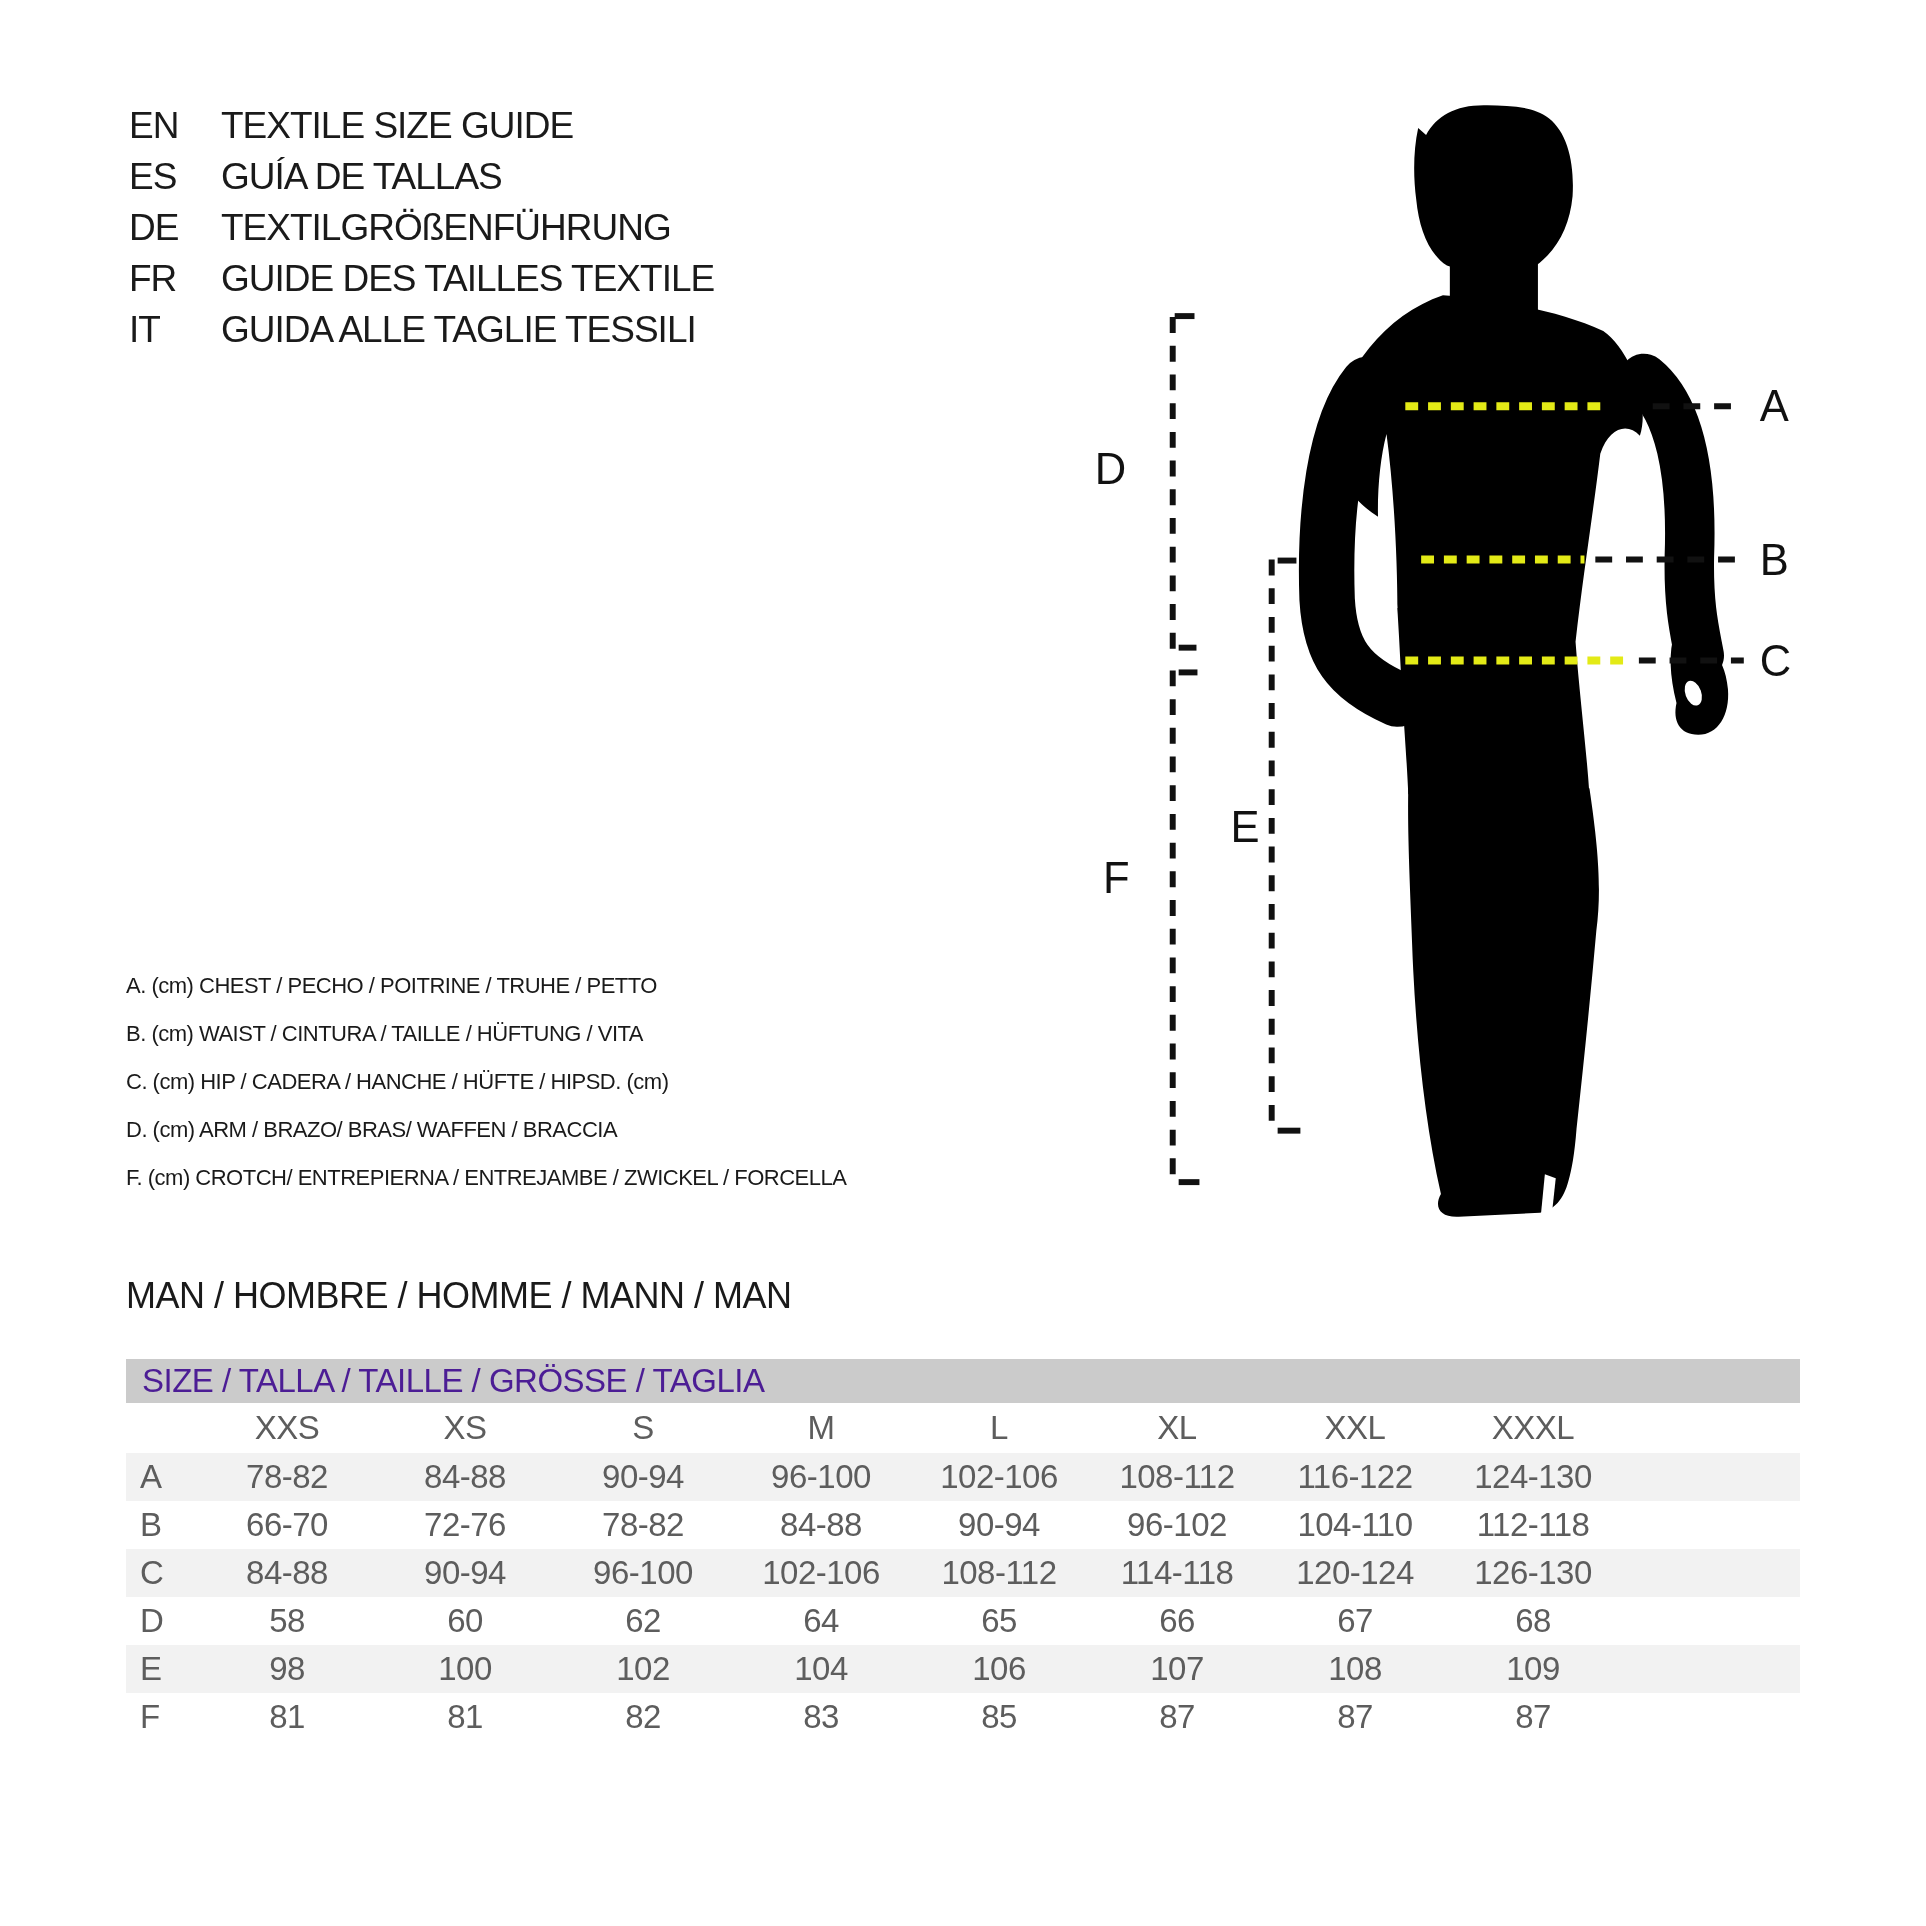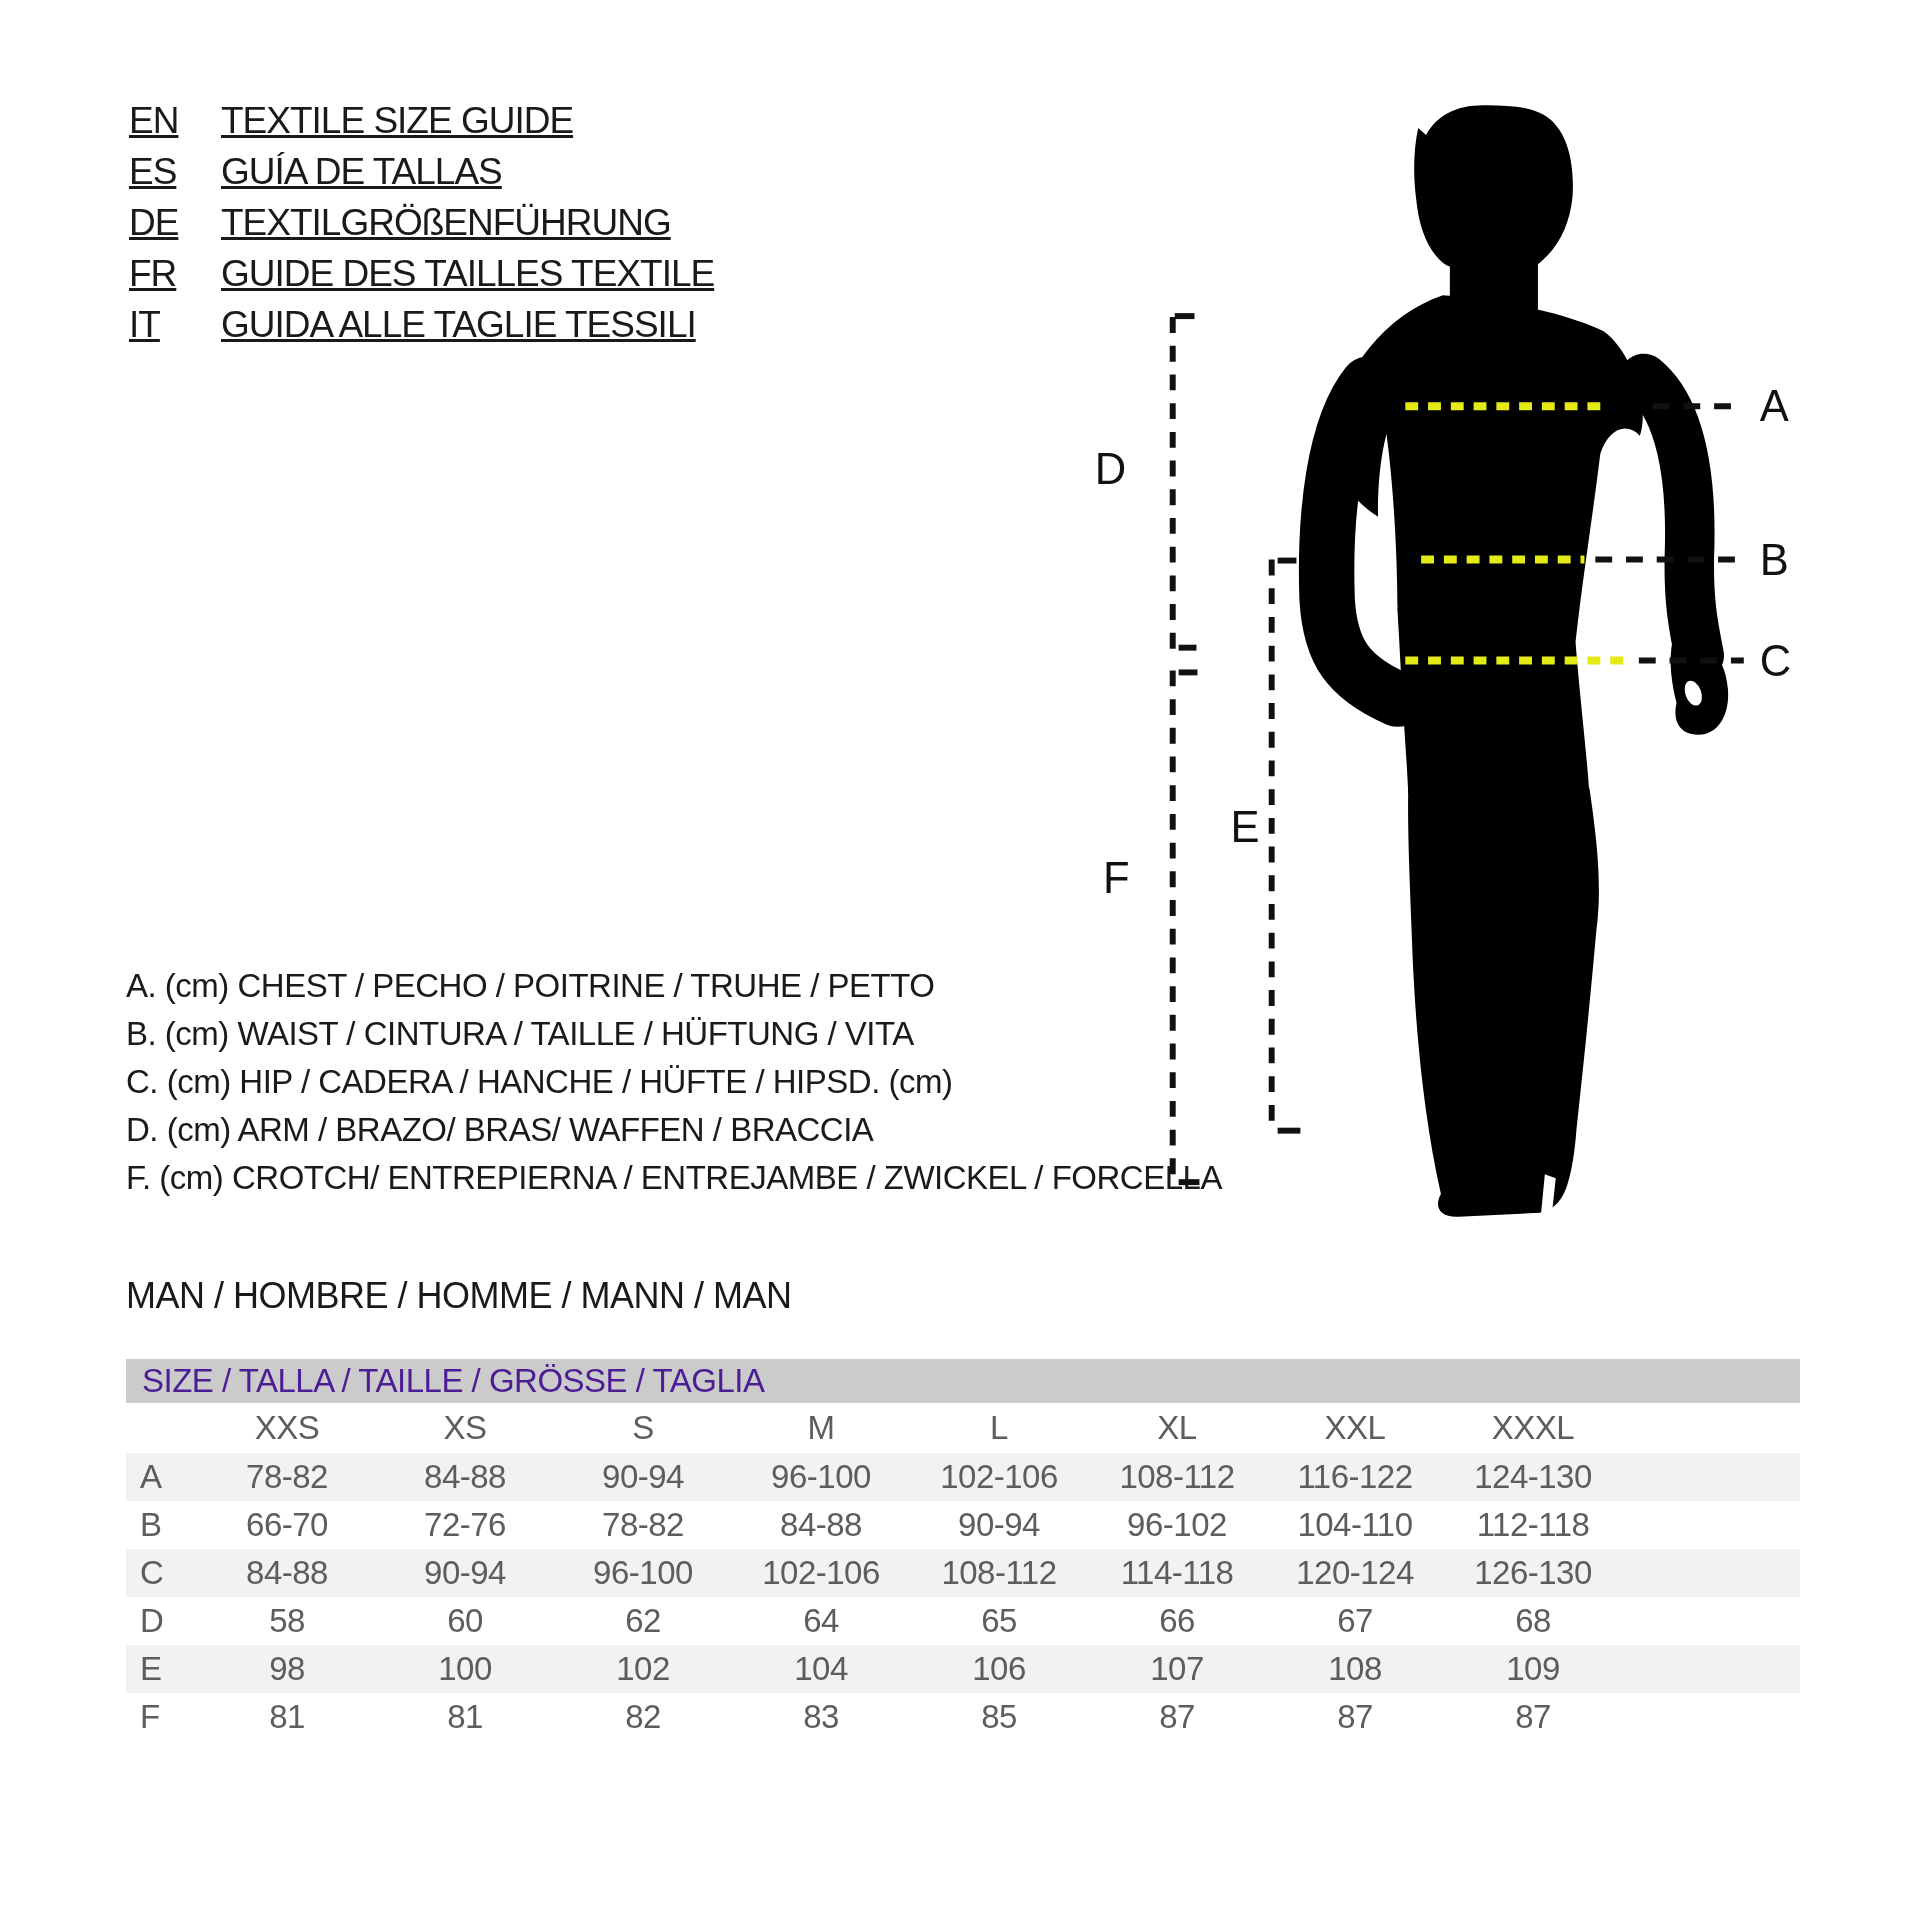--- a/index.html
+++ b/index.html
@@ -2,26 +2,26 @@
 <html><head>
 <meta charset="utf-8">
 <style>
   html,body{margin:0;padding:0;background:#ffffff;}
   .canvas{
     position:relative;width:1927px;height:1927px;background:#ffffff;overflow:hidden;
     font-family:"Liberation Sans","DejaVu Sans",sans-serif;color:#1a1a1a;
   }
   
   .lang-block{position:absolute;left:129px;top:100px;}
-  .lang-row{display:flex;height:51px;align-items:flex-start;text-decoration:underline;}
+  .lang-row{display:flex;height:51px;align-items:center;}
   .lang-code{width:92px;font-size:37px;letter-spacing:-1px;font-stretch:condensed;}
   .lang-title{font-size:37px;letter-spacing:-1px;font-stretch:condensed;white-space:nowrap;}
   
   .legend-block{position:absolute;left:126px;top:962px;}
-  .legend-item{height:48px;display:flex;align-items:center;font-size:33px;letter-spacing:-0.5px;font-stretch:condensed;white-space:nowrap;}
+  .legend-item{height:48px;display:flex;align-items:center;font-size:22px;letter-spacing:-0.5px;font-stretch:condensed;white-space:nowrap;}
   .gender-line{position:absolute;left:126px;top:1275px;font-size:36px;letter-spacing:-0.5px;font-stretch:condensed;}
   
   .figure-wrap{position:absolute;left:1049px;top:99px;width:772px;height:1129px;}
   .figure-wrap svg{display:block;width:772px;height:1129px;}
   .fig-label{font-size:44px;fill:#111;font-family:"Liberation Sans","DejaVu Sans",sans-serif;}
   
   .size-table{position:absolute;left:126px;top:1359px;width:1674px;color:#5d5d5d;}
   .tbanner{height:44px;background:#cbcbcb;display:flex;align-items:center;}
   .tbanner span{font-size:33px;color:#4c1d95;padding-left:16px;letter-spacing:-0.5px;font-stretch:condensed;white-space:nowrap;}
   .trow{display:grid;grid-template-columns:72px repeat(9,1fr);align-items:center;}

